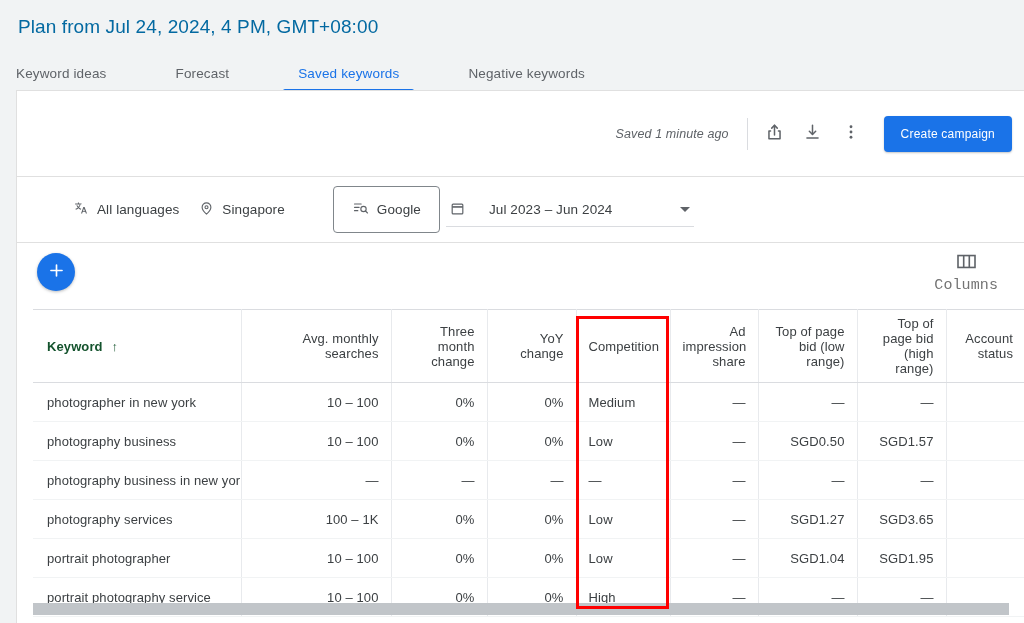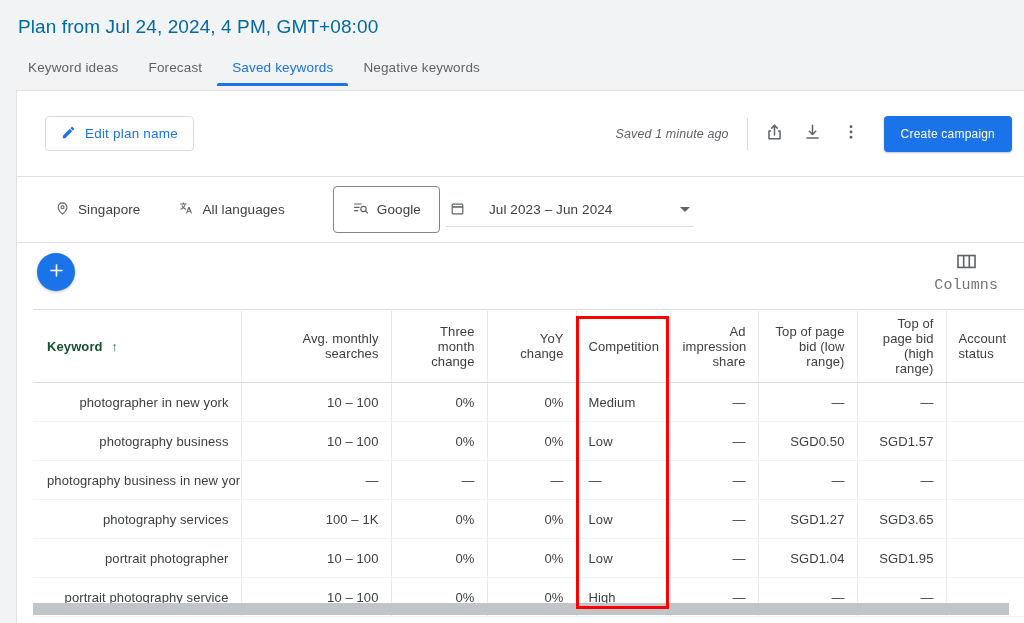--- a/index.html
+++ b/index.html
@@ -19,24 +19,25 @@
     color: #0369a1;
     padding: 14px 0 0 18px;
     letter-spacing: .1px;
     font-weight: 400;
     line-height: 26px;
   }
 
   
   .tabbar {
     display: flex;
-    align-items: center;
+    align-items: flex-end;
     height: 38px;
-    padding-left: 14px;
+    padding-left: 2px;
     margin-top: 14px;
+    gap: 39px;
   }
   .tab {
     position: relative;
     font-size: 13.5px;
     color: #5f6368;
     padding: 0 15px 11px 15px;
     cursor: pointer;
     letter-spacing: .15px;
     white-space: nowrap;
   }
@@ -239,35 +240,35 @@
     line-height: 15px;
   }
   thead th:last-child { border-right: none; }
   thead th.kw {
     text-align: left;
     font-weight: 700;
     color: #14532d;
     padding-left: 14px;
   }
   thead th.num { text-align: right; }
-  thead th.lft { text-align: left; }
+  thead th.lft { text-align: right; }
   .sort-arrow { margin-left: 9px; font-size: 13px; font-weight: 400; }
 
   tbody td {
     height: 39px;
     border-bottom: 1px solid #f1f3f4;
     border-right: 1px solid #e8eaed;
     padding: 4px 12px;
     color: #3c4043;
     letter-spacing: .1px;
     white-space: nowrap;
     overflow: hidden;
   }
   tbody td:last-child { border-right: none; }
-  tbody td.kw { text-align: right; padding-left: 14px; }
+  tbody td.kw { text-align: left; padding-left: 14px; }
   tbody td.num { text-align: right; }
   tbody td.lft { text-align: left; }
 
   
   .highlight-box {
     position: absolute;
     left: 559px;
     top: 7px;
     width: 93px;
     height: 293px;
@@ -300,28 +301,20 @@
 <div class="tabbar">
   <div class="tab"><span>Keyword ideas</span></div>
   <div class="tab"><span>Forecast</span></div>
   <div class="tab active"><span>Saved keywords</span></div>
   <div class="tab"><span>Negative keywords</span></div>
 </div>
 
 <div class="card">
 
   <div class="toolbar">
-    <button class="edit-btn">
-      <span>
-        <svg width="15" height="15" viewBox="0 0 24 24" fill="#1a73e8">
-            <path d="M3 17.25V21h3.75L17.81 9.94l-3.75-3.75L3 17.25zM20.71 7.04a1 1 0 0 0 0-1.41l-2.34-2.34a1 1 0 0 0-1.41 0l-1.83 1.83 3.75 3.75 1.83-1.83z"></path>
-          </svg>
-      </span>
-      <span>Edit plan name</span>
-    </button>
 
     <div class="spacer"></div>
 
     <div class="saved-note">Saved 1 minute ago</div>
     <div class="vdiv"></div>
 
     <button class="icon-btn">
       <span>
         <svg width="19" height="19" viewBox="0 0 24 24" fill="none" stroke="#5f6368" stroke-width="1.9" stroke-linecap="round" stroke-linejoin="round">
           <path d="M7 10H5v10h14V10h-2"></path>
@@ -348,38 +341,38 @@
             <circle cx="12" cy="12" r="1.9"></circle>
             <circle cx="12" cy="19" r="1.9"></circle>
           </svg>
       </span>
     </button>
 
     <button class="create-btn">Create campaign</button>
   </div>
 
   <div class="filterbar">
+    <div class="chip" style="margin-left:18px;">
+      <span>
+        <svg width="16" height="16" viewBox="0 0 24 24" fill="#5f6368">
+          <path d="M11.3 5.2H8.9V3.6H7.4v1.6H3.2v1.4h6.9c-.4 1.3-1.1 2.5-2 3.5-.6-.6-1.1-1.3-1.5-2.1H5.1c.5 1.2 1.2 2.3 2.1 3.2-1 .9-2.2 1.6-3.5 2l.5 1.4c1.5-.5 2.9-1.3 4-2.4 1 1 2.2 1.8 3.5 2.3l.6-1.4c-1.2-.4-2.3-1.1-3.2-1.9 1.2-1.4 2-3 2.3-4.7h1.5V5.2h-1.6z"></path>
+          <path d="M17.4 10.4h-1.9L12 20.4h1.7l.8-2.3h4l.8 2.3H21l-3.6-10zm-2.4 6.3l1.4-4.1 1.4 4.1h-2.8z"></path>
+        </svg>
+      </span>
+      <span>All languages</span>
+    </div>
+
     <div class="chip">
       <span>
         <svg width="15" height="15" viewBox="0 0 24 24" fill="none" stroke="#5f6368" stroke-width="1.8">
           <path d="M12 21s7-6.1 7-11a7 7 0 1 0-14 0c0 4.9 7 11 7 11z"></path>
             <circle cx="12" cy="10" r="2.4"></circle>
         </svg>
       </span>
       <span>Singapore</span>
-    </div>
-
-    <div class="chip" style="margin-left:18px;">
-      <span>
-        <svg width="16" height="16" viewBox="0 0 24 24" fill="#5f6368">
-          <path d="M11.3 5.2H8.9V3.6H7.4v1.6H3.2v1.4h6.9c-.4 1.3-1.1 2.5-2 3.5-.6-.6-1.1-1.3-1.5-2.1H5.1c.5 1.2 1.2 2.3 2.1 3.2-1 .9-2.2 1.6-3.5 2l.5 1.4c1.5-.5 2.9-1.3 4-2.4 1 1 2.2 1.8 3.5 2.3l.6-1.4c-1.2-.4-2.3-1.1-3.2-1.9 1.2-1.4 2-3 2.3-4.7h1.5V5.2h-1.6z"></path>
-          <path d="M17.4 10.4h-1.9L12 20.4h1.7l.8-2.3h4l.8 2.3H21l-3.6-10zm-2.4 6.3l1.4-4.1 1.4 4.1h-2.8z"></path>
-        </svg>
-      </span>
-      <span>All languages</span>
     </div>
 
     <div class="chip boxed">
       <span>
         <svg width="17" height="16" viewBox="0 0 24 24" fill="none" stroke="#5f6368" stroke-width="1.7" stroke-linecap="round">
           <path d="M3 6h10"></path>
             <path d="M3 11h7"></path>
             <path d="M3 16h5"></path>
           <circle cx="16.5" cy="13.5" r="4"></circle>
             <path d="M19.5 16.5L22.5 19.5"></path>

